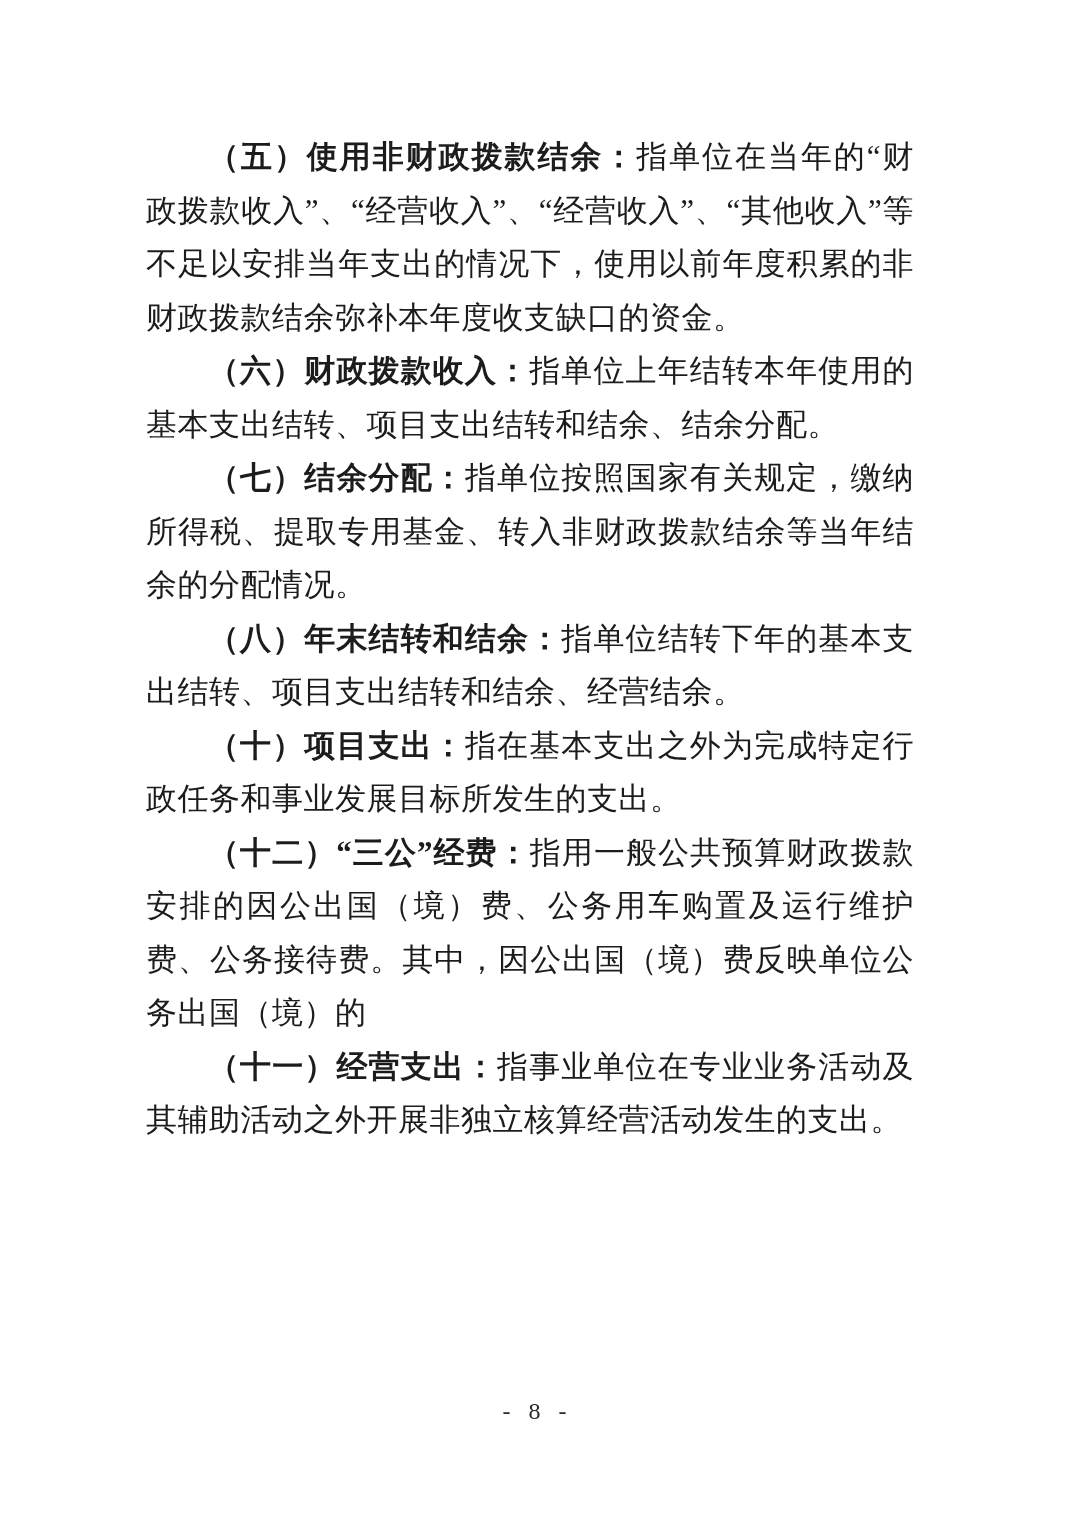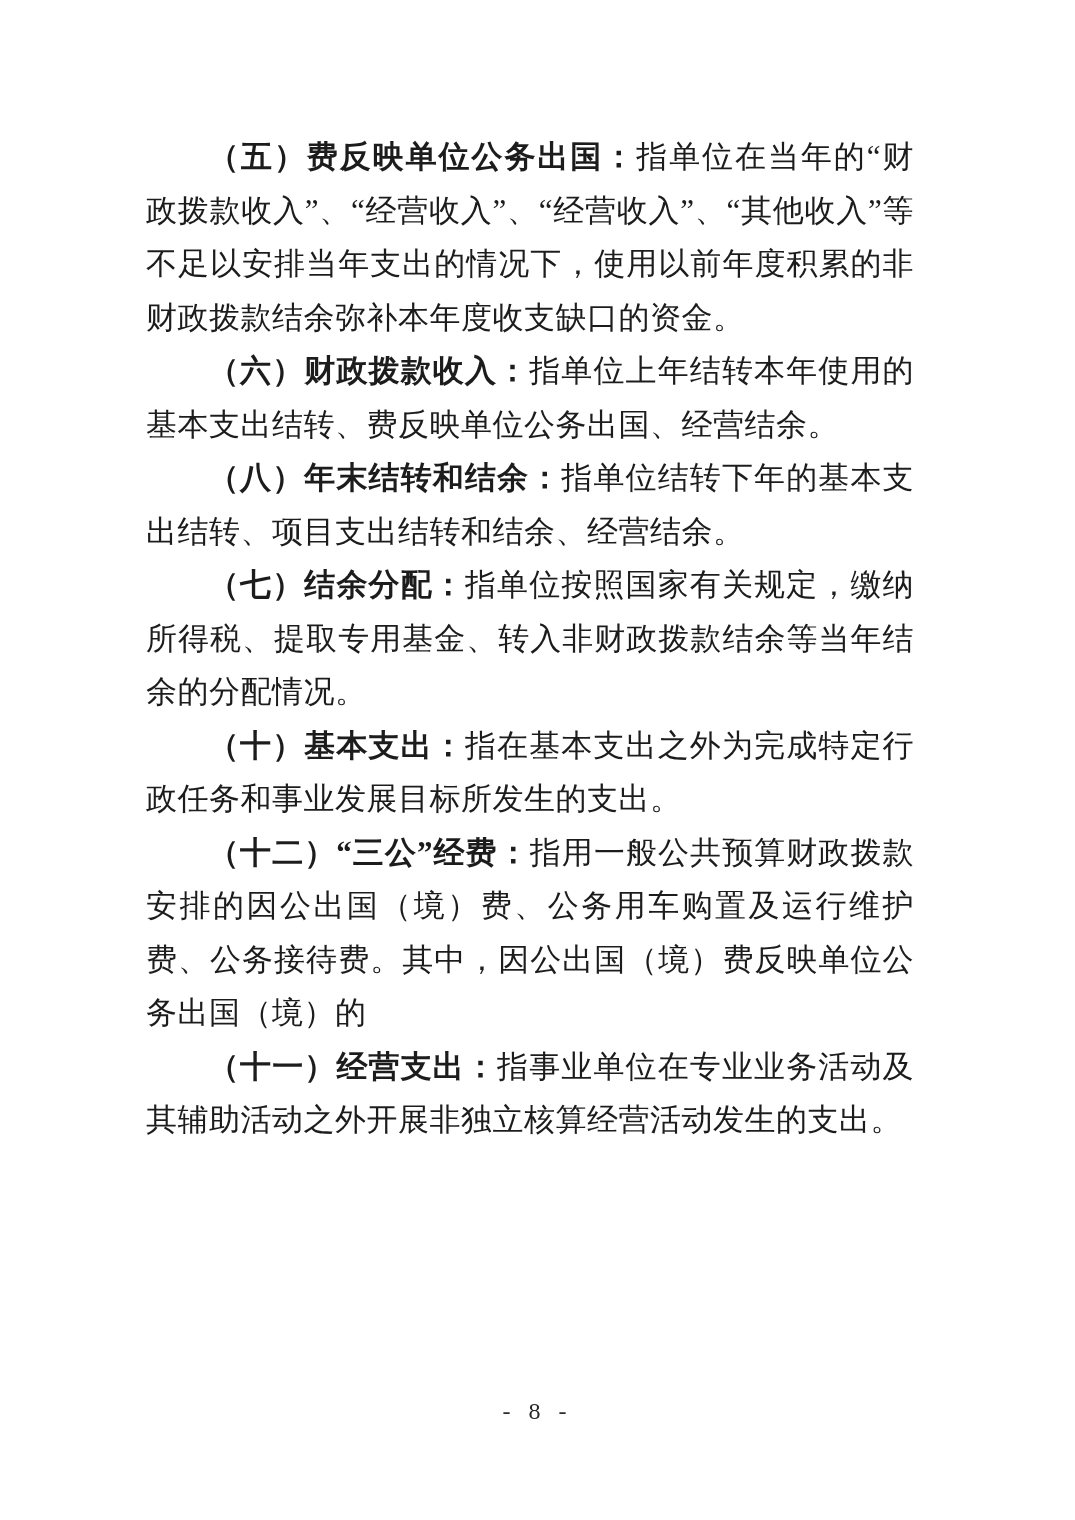--- a/index.html
+++ b/index.html
@@ -43,30 +43,30 @@
     letter-spacing: 6px;
     color: #2a2a2a;
   }
 </style>
 </head>
 <body>
 
 <div class="page">
   <div class="content">
 
-    <p class="para"><span class="head">（五）费反映单位公务出国：</span><span>指单位在当年的“财政拨款收入”、“经营收入”、“经营收入”、“其他收入”等不足以安排当年支出的情况下，使用以前年度积累的非财政拨款结余弥补本年度收支缺口的资金。</span></p>
+    <p class="para"><span class="head">（五）使用非财政拨款结余：</span><span>指单位在当年的“财政拨款收入”、“经营收入”、“经营收入”、“其他收入”等不足以安排当年支出的情况下，使用以前年度积累的非财政拨款结余弥补本年度收支缺口的资金。</span></p>
 
-    <p class="para"><span class="head">（六）财政拨款收入：</span><span>指单位上年结转本年使用的基本支出结转、费反映单位公务出国、经营结余。</span></p>
+    <p class="para"><span class="head">（六）财政拨款收入：</span><span>指单位上年结转本年使用的基本支出结转、项目支出结转和结余、结余分配。</span></p>
+
+    <p class="para"><span class="head">（七）结余分配：</span><span>指单位按照国家有关规定，缴纳所得税、提取专用基金、转入非财政拨款结余等当年结余的分配情况。</span></p>
 
     <p class="para"><span class="head">（八）年末结转和结余：</span><span>指单位结转下年的基本支出结转、项目支出结转和结余、经营结余。</span></p>
 
-    <p class="para"><span class="head">（七）结余分配：</span><span>指单位按照国家有关规定，缴纳所得税、提取专用基金、转入非财政拨款结余等当年结余的分配情况。</span></p>
 
-
-    <p class="para"><span class="head">（十）基本支出：</span><span>指在基本支出之外为完成特定行政任务和事业发展目标所发生的支出。</span></p>
+    <p class="para"><span class="head">（十）项目支出：</span><span>指在基本支出之外为完成特定行政任务和事业发展目标所发生的支出。</span></p>
 
     <p class="para"><span class="head">（十二）“三公”经费：</span><span>指用一般公共预算财政拨款安排的因公出国（境）费、公务用车购置及运行维护费、公务接待费。其中，因公出国（境）费反映单位公务出国（境）的</span></p>
 
     <p class="para"><span class="head">（十一）经营支出：</span><span>指事业单位在专业业务活动及其辅助活动之外开展非独立核算经营活动发生的支出。</span></p>
 
   </div>
 
   <div class="footer">- 8 -</div>
 </div>
 

